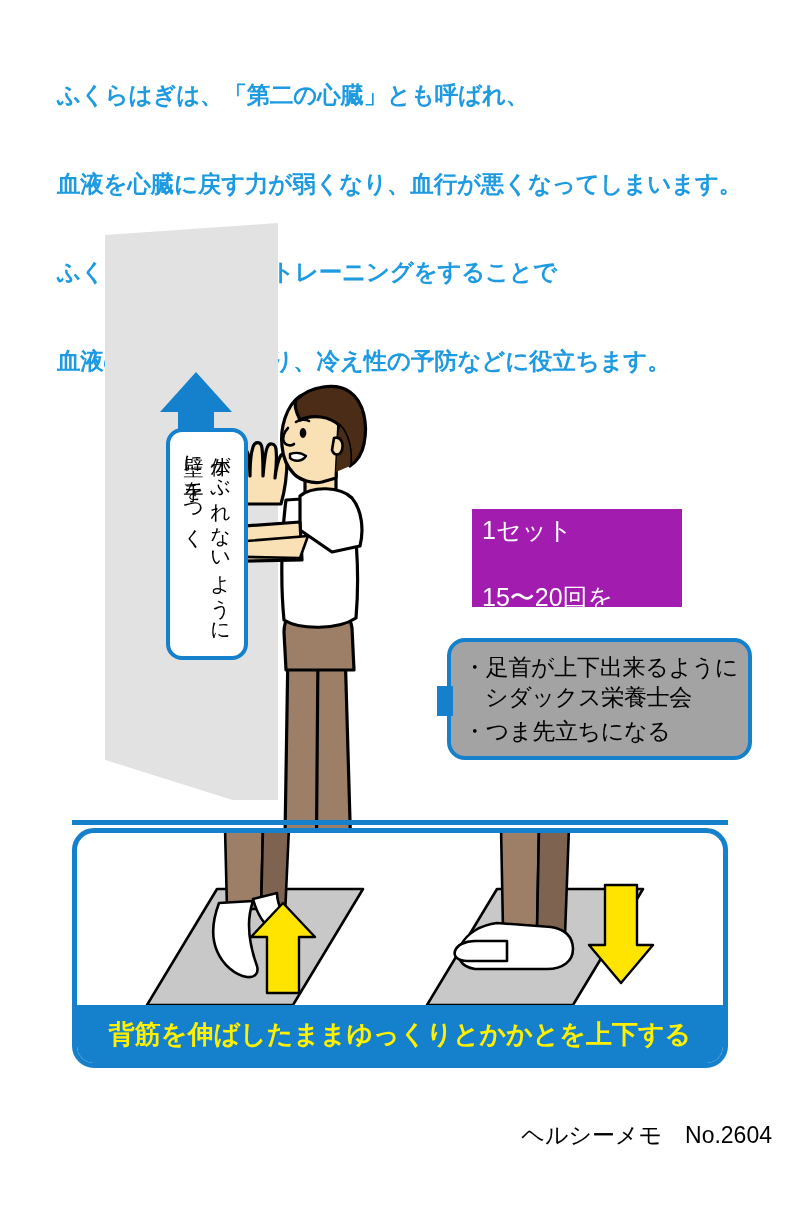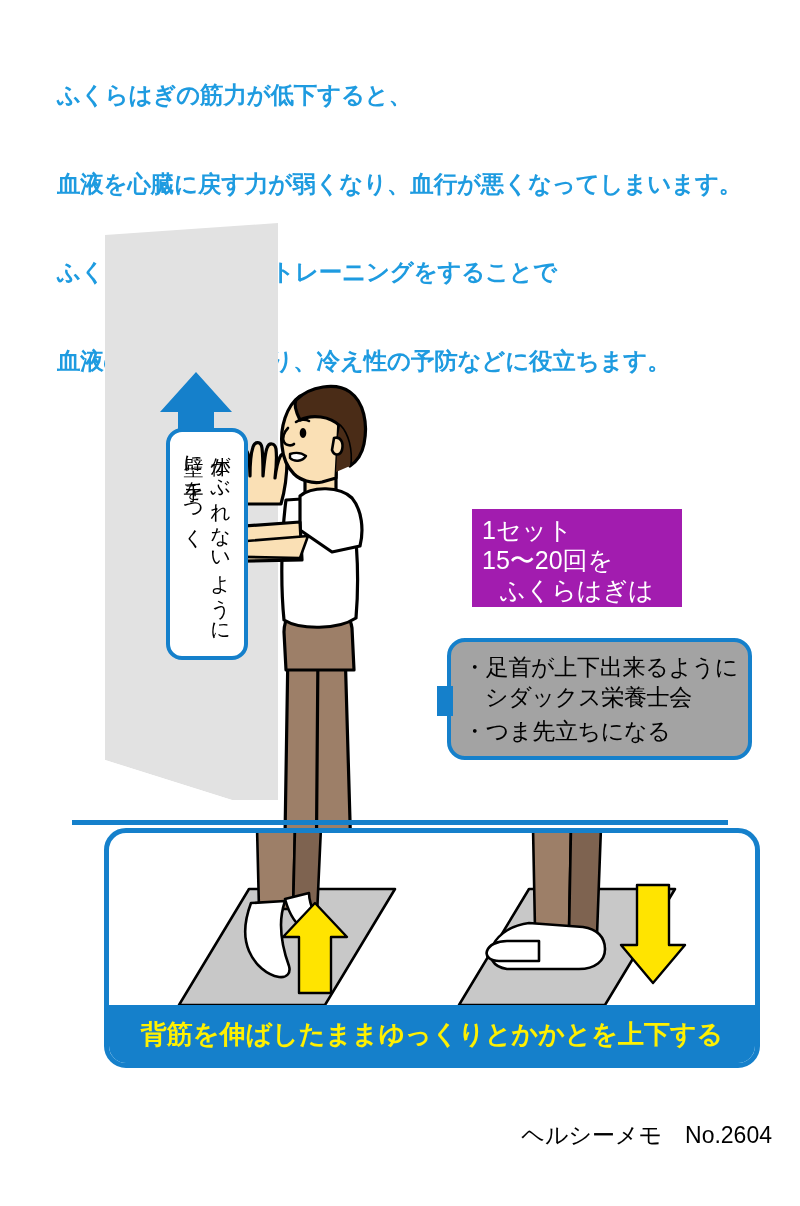--- a/index.html
+++ b/index.html
@@ -86,21 +86,21 @@
     box-sizing: border-box;
   }
   #set-box .bline {
     display: block;
     font-size: 25px;
     line-height: 30px;
     font-weight: 500;
     letter-spacing: 0px;
     white-space: nowrap;
   }
-  #set-box .bline.c2 { padding-left: 0px; }
+  #set-box .bline.c2 { padding-left: 0px; margin-top: 37px; }
   #set-box .bline.c3 { padding-left: 18px; }
 
   
   #callout-step {
     position: absolute;
     left: 447px;
     top: 638px;
     width: 305px;
     height: 122px;
     border: 4px solid #1580CB;
@@ -136,21 +136,20 @@
     left: 72px;
     top: 828px;
     width: 656px;
     height: 240px;
     border: 5px solid #1580CB;
     border-radius: 22px;
     box-sizing: border-box;
     background: #ffffff;
     overflow: hidden;
     z-index: 5;
-    margin-left: 32px;
   }
   #bottompanel-art {
     position: absolute;
     left: 0;
     top: 0;
     width: 646px;
     height: 172px;
   }
   #bottom-banner {
     position: absolute;
@@ -183,21 +182,21 @@
     line-height: 30px;
     white-space: pre;
   }
 </style>
 </head>
 <body>
 
 <div id="page">
 
   <div id="header-text">
-    <span class="hline">ふくらはぎの筋力が低下すると、</span>
+    <span class="hline">ふくらはぎは、「第二の心臓」とも呼ばれ、</span>
     <span class="hline">血液を心臓に戻す力が弱くなり、血行が悪くなってしまいます。</span>
     <span class="hline">ふくらはぎを鍛えるトレーニングをすることで</span>
     <span class="hline">血液の循環がよくなり、冷え性の予防などに役立ちます。</span>
   </div>
 
   <div id="illustration">
     <svg width="800" height="660" viewBox="0 0 800 660" xmlns="http://www.w3.org/2000/svg">
 
       <g>
         <path d="M105,35 L278,23 L278,600 L232,600 L105,560 Z" fill="#E2E2E2"></path>

